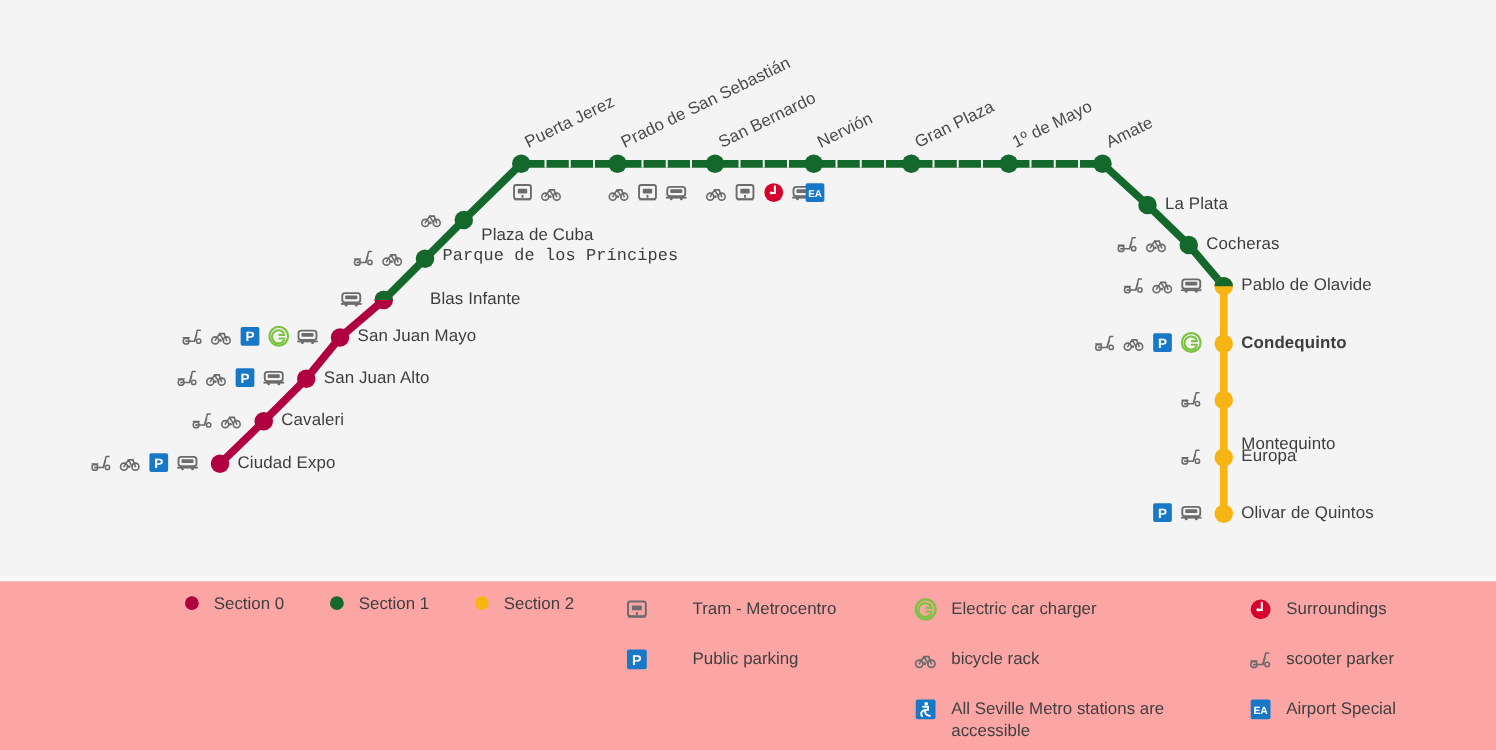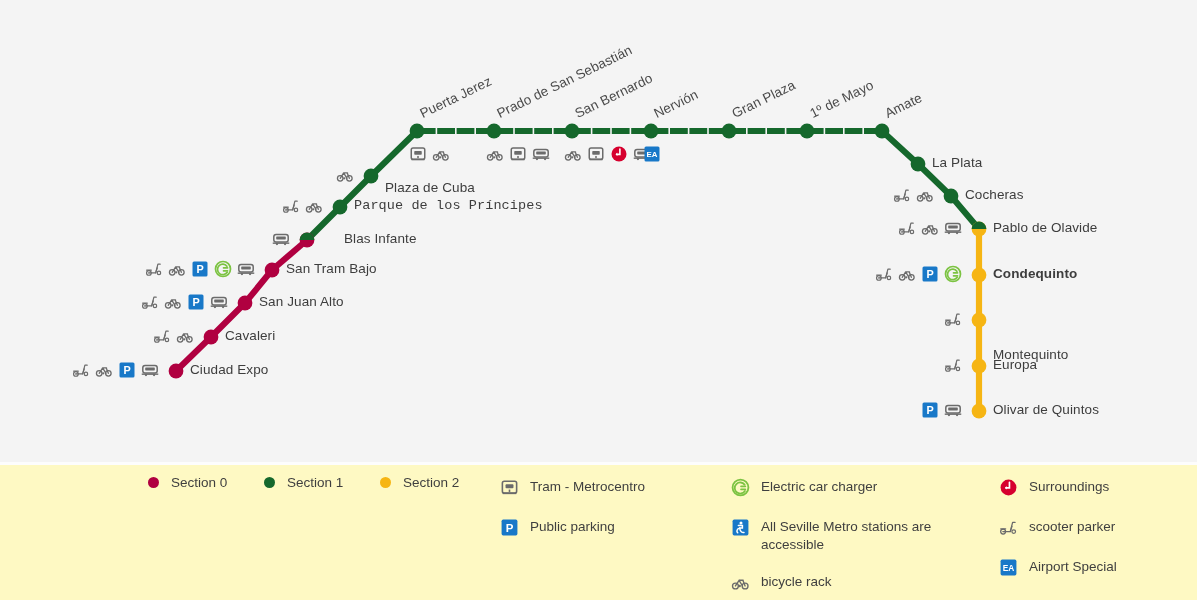--- a/index.html
+++ b/index.html
@@ -42,21 +42,21 @@
 
   
   #divider {
     position:absolute; left:0; top:462px; width:1197px; height:3px;
     background:#fdfdfd;
   }
 
   
   #legend {
     position:absolute; left:0; top:465px; width:1197px; height:135px;
-    background:#fef9c3;
+    background:#fca5a5;
   }
   #sections-row {
     position:absolute; left:148px; top:10px;
     display:flex; gap:0px;
   }
   .sec-item { display:flex; align-items:center; width:116px; }
   .sec-dot { width:11px; height:11px; border-radius:50%; margin-right:12px; flex:0 0 auto; }
   .sec-text { font-size:13.5px; color:#3f3f3f; }
 
   .legend-col { position:absolute; top:12px; }
@@ -70,21 +70,21 @@
     min-height:22px;
   }
   .legend-entry .le-icon {
     flex:0 0 auto; width:30px; display:flex; align-items:center;
     justify-content:flex-start; padding-top:1px;
   }
   .legend-entry .le-text {
     font-size:13.5px; color:#3f3f3f; line-height:18px;
     padding-top:1px;
   }
-  #legend-col-1 .legend-entry { margin-bottom:18px; }
+  #legend-col-1 .legend-entry { margin-bottom:18px;gap:24px; }
   .le-wrap { max-width:210px; }
 </style>
 </head>
 <body>
 
 <div id="app">
 
   <div id="map-area">
     <svg id="map-svg" width="1197" height="463">
         <line x1="176" y1="371" x2="211" y2="337" stroke="#b00040" stroke-width="6.2" stroke-linecap="round"></line>
@@ -151,21 +151,21 @@
         <path d="M 971.6 229 A 7.4 7.4 0 0 1 986.4 229 Z" fill="#15682c"></path>
         <circle cx="979" cy="275" r="7.4" fill="#f6b513"></circle>
         <circle cx="979" cy="320" r="7.4" fill="#f6b513"></circle>
         <circle cx="979" cy="366" r="7.4" fill="#f6b513"></circle>
         <circle cx="979" cy="411" r="7.4" fill="#f6b513"></circle>
       </svg>
     <div id="labels-layer">
         <div class="station-label" style="left: 190px; top: 362px;">Ciudad Expo</div>
         <div class="station-label" style="left: 225px; top: 328px;">Cavaleri</div>
         <div class="station-label" style="left: 259px; top: 294px;">San Juan Alto</div>
-        <div class="station-label" style="left: 286px; top: 261px;">San Tram Bajo</div>
+        <div class="station-label" style="left: 286px; top: 261px;">San Juan Mayo</div>
         <div class="station-label" style="left: 321px; top: 231px; margin-left: 23px;">Blas Infante</div>
         <div class="station-label" style="left: 354px; top: 198px; font-family: Liberation Mono, monospace;">Parque de los Príncipes</div>
         <div class="station-label" style="left: 385px; top: 180px;">Plaza de Cuba</div>
         <div class="station-label rot" style="left: 424px; top: 106px;">Puerta Jerez</div>
         <div class="station-label rot" style="left: 501px; top: 106px;">Prado de San Sebastián</div>
         <div class="station-label rot" style="left: 579px; top: 106px;">San Bernardo</div>
         <div class="station-label rot" style="left: 658px; top: 106px;">Nervión</div>
         <div class="station-label rot" style="left: 736px; top: 106px;">Gran Plaza</div>
         <div class="station-label rot" style="left: 814px; top: 106px;">1º de Mayo</div>
         <div class="station-label rot" style="left: 889px; top: 106px;">Amate</div>
@@ -613,39 +613,39 @@
               <path d="M17.2 8.3 A7 7 0 1 0 17.6 16.4" fill="none" stroke="#7cc342" stroke-width="2.3" stroke-linecap="round"></path>
               <rect x="11.6" y="9.4" width="7.6" height="2.3" rx="1" fill="#7cc342"></rect>
               <rect x="11.6" y="13.2" width="7.6" height="2.3" rx="1" fill="#7cc342"></rect>
             </svg>
           </span>
           <span class="le-text le-wrap">Electric car charger</span>
         </div>
         <div class="legend-entry">
           <span class="le-icon">
             <svg width="19" height="19" viewBox="0 0 24 24">
+              <circle cx="5.6" cy="16.4" r="3.7" fill="none" stroke="#6b6b6b" stroke-width="1.7"></circle>
+              <circle cx="17.8" cy="16.4" r="3.7" fill="none" stroke="#6b6b6b" stroke-width="1.7"></circle>
+              <path d="M5.6 16.4 L10.2 9.2 L14.6 16.4 M10.2 9.2 H15.4 M17.8 16.4 L15 9.2 H13.1" fill="none" stroke="#6b6b6b" stroke-width="1.7" stroke-linejoin="round" stroke-linecap="round"></path>
+              <circle cx="11" cy="16.4" r="1.5" fill="#6b6b6b"></circle>
+            </svg>
+          </span>
+          <span class="le-text le-wrap">bicycle rack</span>
+        </div>
+        <div class="legend-entry">
+          <span class="le-icon">
+            <svg width="19" height="19" viewBox="0 0 24 24">
               <rect x="2" y="2" width="20" height="20" rx="2" fill="#1878c8"></rect>
               <circle cx="12.6" cy="6.4" r="1.9" fill="#ffffff"></circle>
               <path d="M9.3 9.4 h5.1 v3.1 h-3.3 c0 4.0 2.5 6.2 5.3 5.9" fill="none" stroke="#ffffff" stroke-width="1.9" stroke-linecap="round"></path>
               <path d="M10.9 12.8 c-3.4 .7 -4.4 4.1 -2.4 5.9" fill="none" stroke="#ffffff" stroke-width="1.9" stroke-linecap="round"></path>
             </svg>
           </span>
           <span class="le-text le-wrap">All Seville Metro stations are accessible</span>
         </div>
-        <div class="legend-entry">
-          <span class="le-icon">
-            <svg width="19" height="19" viewBox="0 0 24 24">
-              <circle cx="5.6" cy="16.4" r="3.7" fill="none" stroke="#6b6b6b" stroke-width="1.7"></circle>
-              <circle cx="17.8" cy="16.4" r="3.7" fill="none" stroke="#6b6b6b" stroke-width="1.7"></circle>
-              <path d="M5.6 16.4 L10.2 9.2 L14.6 16.4 M10.2 9.2 H15.4 M17.8 16.4 L15 9.2 H13.1" fill="none" stroke="#6b6b6b" stroke-width="1.7" stroke-linejoin="round" stroke-linecap="round"></path>
-              <circle cx="11" cy="16.4" r="1.5" fill="#6b6b6b"></circle>
-            </svg>
-          </span>
-          <span class="le-text le-wrap">bicycle rack</span>
-        </div>
       </div>
     <div class="legend-col" id="legend-col-3">
         <div class="legend-entry">
           <span class="le-icon">
             <svg width="19" height="19" viewBox="0 0 24 24">
               <circle cx="12" cy="12" r="10" fill="#d6002e"></circle>
               <path d="M13.2 5.4 v7.1 h-4.3" fill="none" stroke="#ffffff" stroke-width="2.1" stroke-linecap="round"></path>
               <path d="M9.6 10.1 L7.4 12.5 L9.9 14.6" fill="#ffffff"></path>
             </svg>
           </span>

